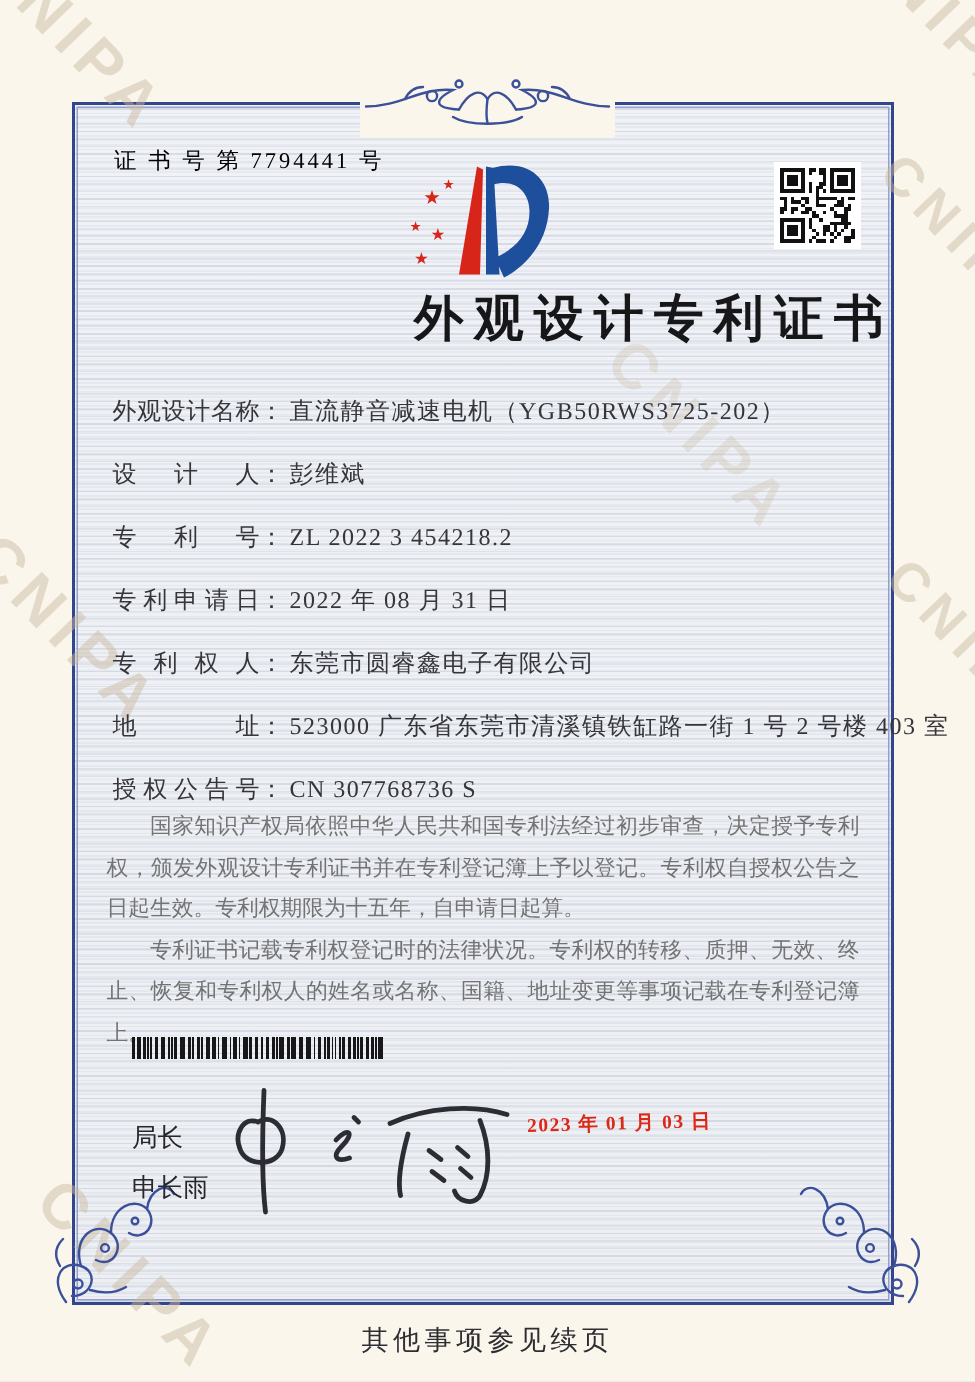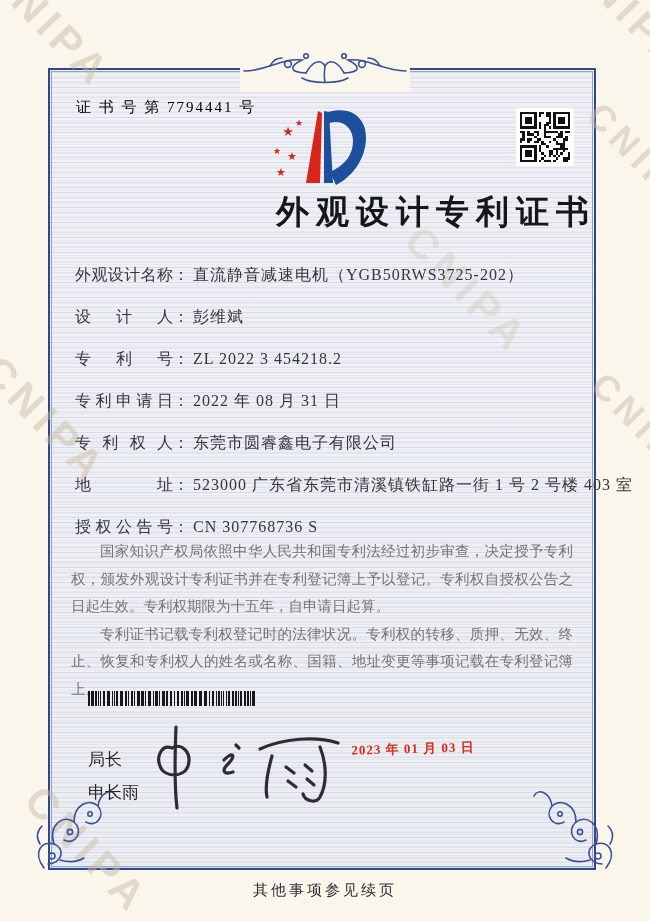--- a/index.html
+++ b/index.html
@@ -64,21 +64,21 @@
   .signer { position:absolute; left:40px; top:676px; font-family:Liberation Mono, monospace; font-size:17px; color:#26262b; line-height:33px; }
   .signature { position:absolute; left:100px; top:652px; width:215px; height:95px; }
   .seal { position:absolute; left:332px; top:616px; width:162px; height:162px; opacity:.93; }
   .seal svg { width:100%; height:100%; display:block; }
   .seal-date {
     position:absolute; left:330px; top:740px; width:166px; text-align:center;
     color:#dd2817; font-weight:bold; font-size:13px; letter-spacing:1px;
     transform:rotate(-1.5deg); z-index:7; white-space:nowrap;
   }
   .page-no { position:absolute; left:0; right:0; top:776px; text-align:center; font-size:13.5px; letter-spacing:3px; color:#3a3a40; }
-  .cont-note { position:absolute; z-index:6; left:0; right:0; top:881px; text-align:center; font-size:15px; letter-spacing:3px; color:#2d2d32; }
+  .cont-note { position:absolute; z-index:6; left:0; right:0; top:881px; text-align:center; font-size:18px; letter-spacing:3px; color:#2d2d32; }
   .orn-stroke { stroke:#3c509a; fill:none; stroke-width:1.6; stroke-linecap:round; }
 </style>
 </head>
 <body>
 
 <div class="page">
 
   <div class="wm wm1">CNIPA</div>
   <div class="wm wm2">CNIPA</div>
   <div class="wm wm3">CNIPA</div>

